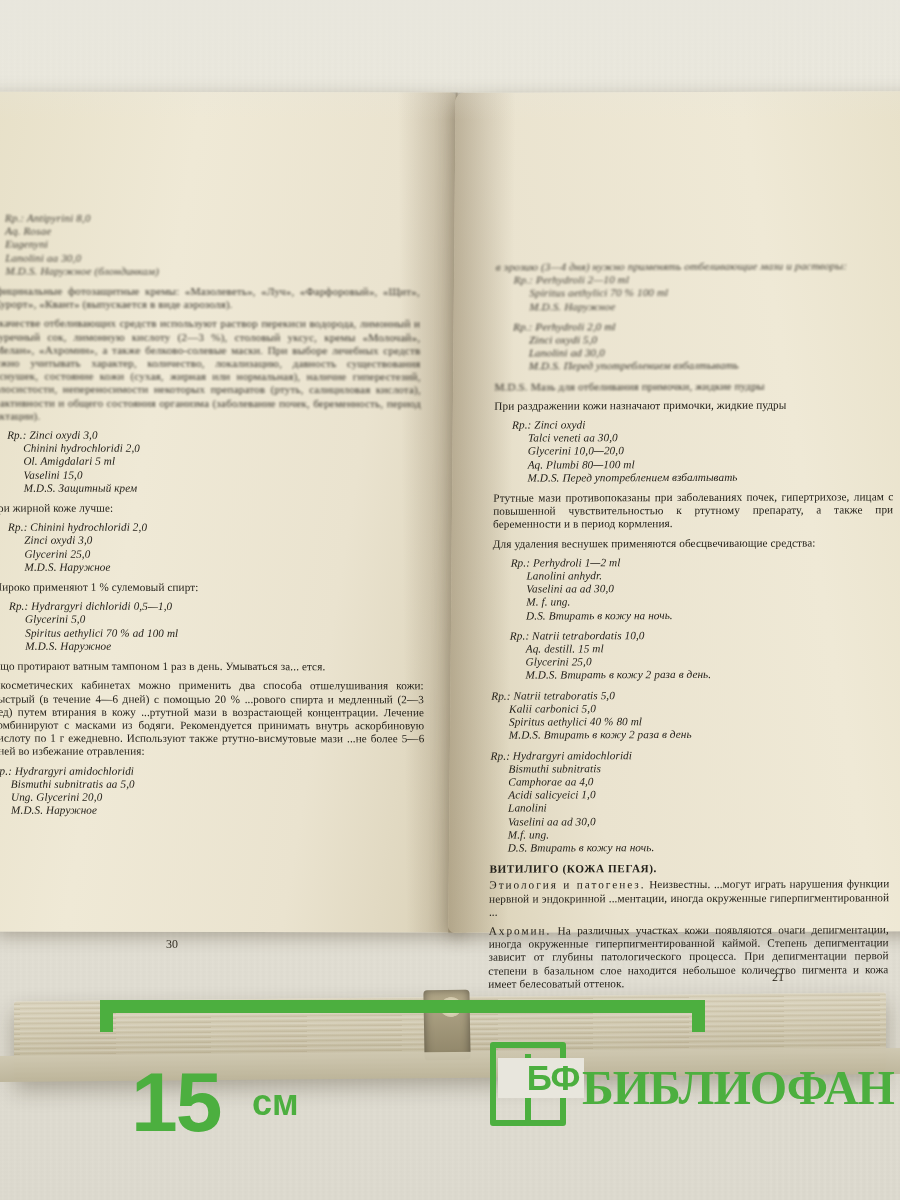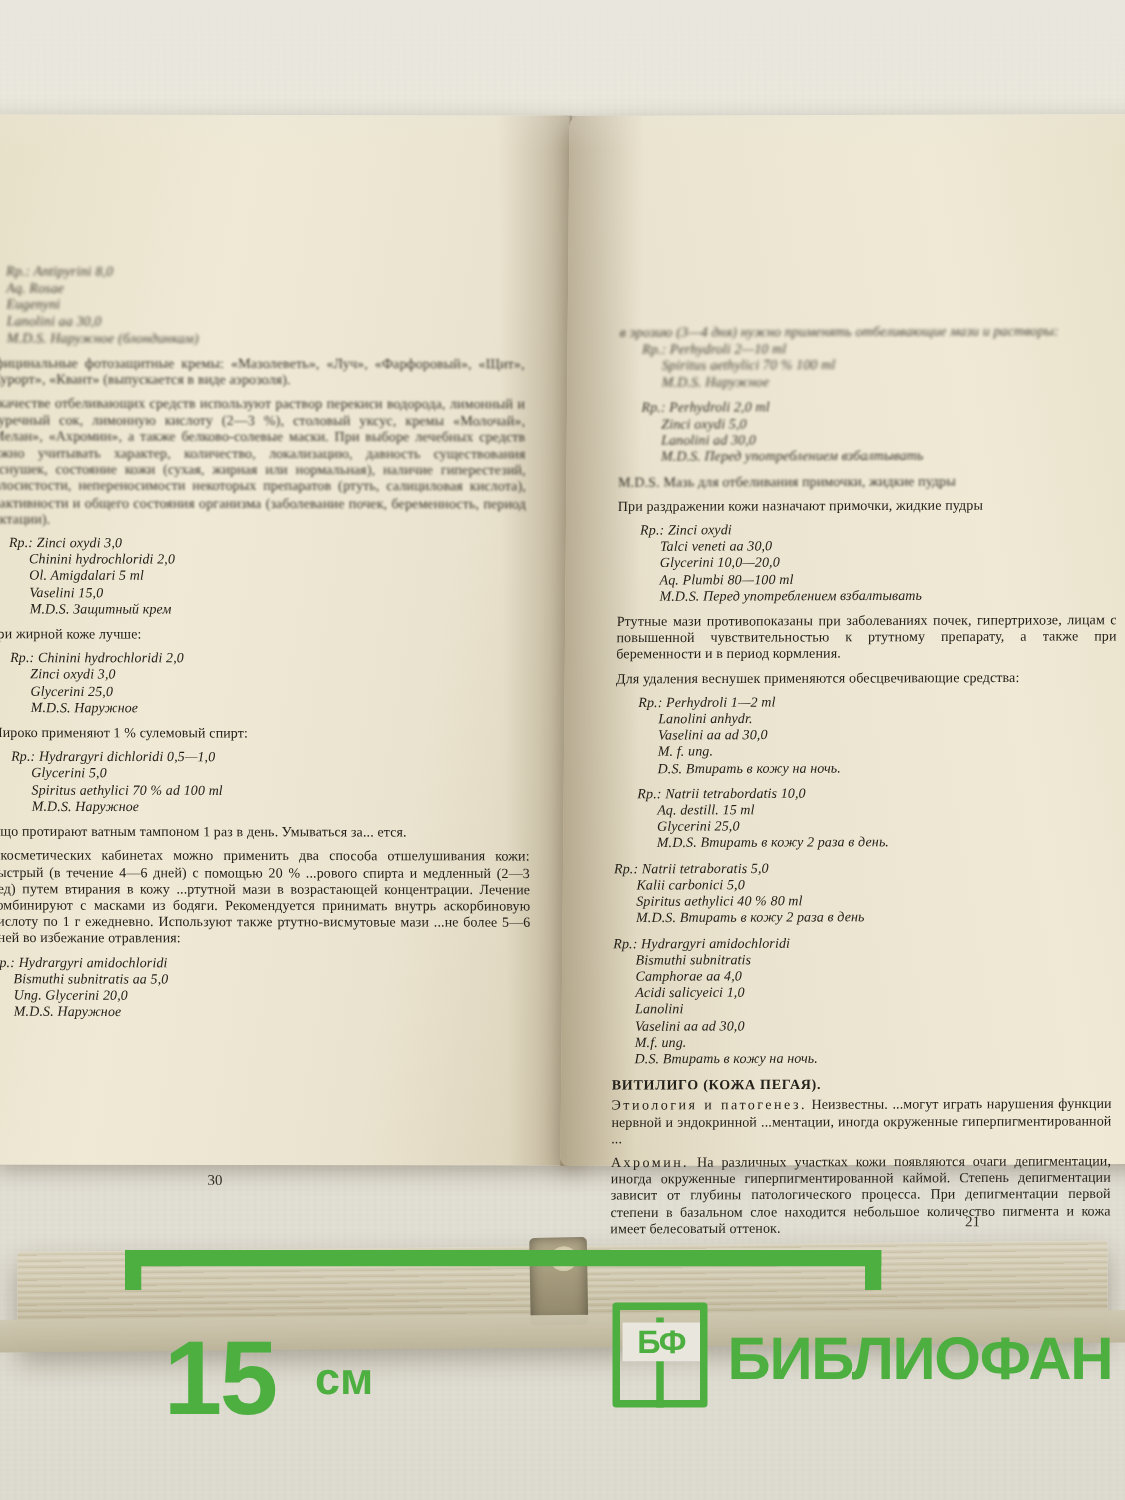--- a/index.html
+++ b/index.html
@@ -164,27 +164,28 @@
     box-sizing:border-box;
   }
   .logo-mark:before{
     content:"";
     position:absolute; left:50%; top:6px; width:6px; height:72px;
     background:#4caf3f; transform:translateX(-50%);
   }
   .logo-letters{
     position:absolute; left:8px; top:16px; width:62px;
     font-family:"Liberation Sans", sans-serif;
-    font-weight:bold; font-size:26px; color:#4caf3f;
+    font-weight:bold; font-size:35px; color:#4caf3f;
     text-align:center; letter-spacing:-1px;
     background:#e8e6dd;
+    padding-left:24px;
   }
   .logo-text{
     position:absolute; left:92px; top:18px;
-    font-family:Liberation Sans, sans-serif;
+    font-family:Liberation Serif, serif;
     font-weight:bold; font-size:48px; color:#4caf3f;
     letter-spacing:-1px;
   }
 </style>
 </head>
 <body>
 
 <div class="scene">
   <div class="backdrop-noise"></div>
 

